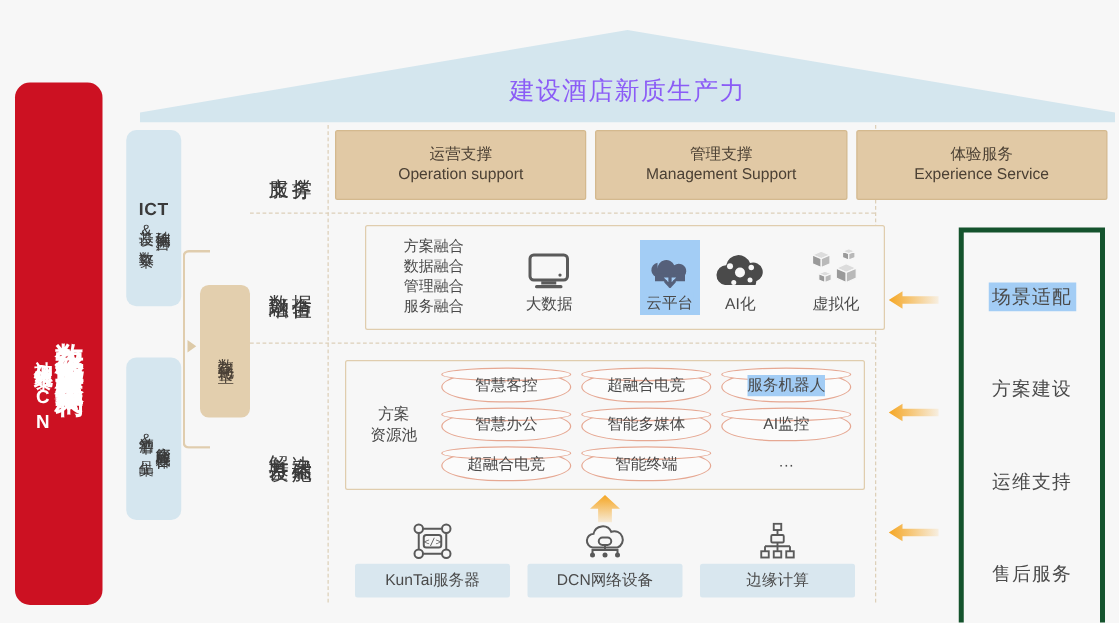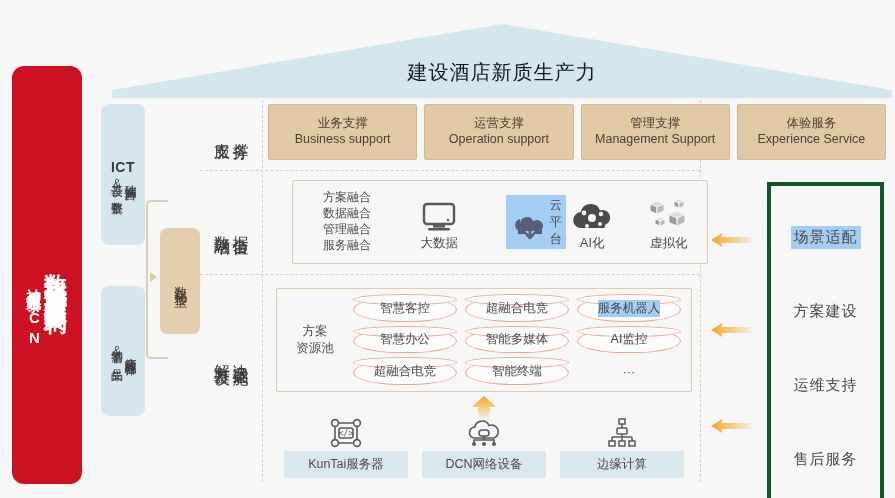--- a/index.html
+++ b/index.html
@@ -29,21 +29,21 @@
   .rb-sub{font-size:15px;font-weight:bold;padding-top:76px;}
 
   
   .roof{
     position:absolute;left:112px;top:24px;width:780px;height:74px;
   }
   .roof svg{display:block;}
   .roof-title{
     position:absolute;left:0;top:0;width:780px;height:74px;
     display:flex;align-items:center;justify-content:center;
-    font-size:20px;color:#0f172a;letter-spacing:1px;
+    font-size:20px;color:#8b5cf6;letter-spacing:1px;
     padding-top:22px;box-sizing:border-box;
   }
 
   
   .vbox{
     position:absolute;background:#d5e6ef;border-radius:8px;
     display:flex;flex-direction:row-reverse;justify-content:center;align-items:center;
     box-sizing:border-box;
   }
   #ict-box{left:101px;top:104px;width:44px;height:141px;flex-direction:column;padding-top:5px;}
@@ -103,21 +103,21 @@
     width:108px;display:flex;flex-direction:column;align-items:center;justify-content:center;
     font-size:12px;color:#4a4a4a;line-height:1.32;
   }
   .fusion-items{flex:1;display:flex;align-items:center;justify-content:space-around;height:100%;}
   .fusion-item{display:flex;flex-direction:column;align-items:center;justify-content:center;gap:2px;width:62px;}
   .fusion-icon{height:40px;display:flex;align-items:flex-end;justify-content:center;}
   .fusion-cap{font-size:12.5px;color:#4a4a4a;}
   .fusion-item.selected .fusion-icon,
   .fusion-item.selected .fusion-cap{background:#a3cdf5;}
   .fusion-item.selected{background:transparent;}
-  .fusion-item.selected .sel-wrap{background:#a3cdf5;display:flex;align-items:center;padding:2px 4px 1px;margin-left:40px;}
+  .fusion-item.selected .sel-wrap{background:#a3cdf5;display:flex;flex-direction:column;align-items:center;padding:2px 4px 1px;margin-left:40px;}
 
   
   #pool-panel{
     position:absolute;left:276px;top:288px;width:416px;height:104px;
     border:1px solid #e0cdae;background:#f7f7f7;border-radius:2px;
     display:flex;align-items:center;box-sizing:border-box;
   }
   #pool-label{width:76px;text-align:center;font-size:12.5px;color:#4a4a4a;line-height:1.35;}
   #pool-grid{flex:1;display:grid;grid-template-columns:repeat(3,1fr);grid-template-rows:repeat(3,1fr);
     gap:5px 8px;padding:6px 10px 6px 0;box-sizing:border-box;height:100%;}
@@ -209,24 +209,20 @@
     <div class="vtext">决案础施</div>
     <div class="vtext">解方基设</div>
   </div>
 
   <div class="vdash" style="left:262px;top:100px;height:382px;"></div>
   <div class="vdash" style="left:700px;top:100px;height:382px;"></div>
   <div class="hdash" style="left:200px;top:170px;width:500px;"></div>
   <div class="hdash" style="left:200px;top:274px;width:500px;"></div>
 
   <div id="support-row">
-    <div class="support-cell">
-      <span class="support-cn">业务支撑</span>
-      <span class="support-en">Business support</span>
-    </div>
     <div class="support-cell">
       <span class="support-cn">运营支撑</span>
       <span class="support-en">Operation support</span>
     </div>
     <div class="support-cell">
       <span class="support-cn">管理支撑</span>
       <span class="support-en">Management Support</span>
     </div>
     <div class="support-cell">
       <span class="support-cn">体验服务</span>

